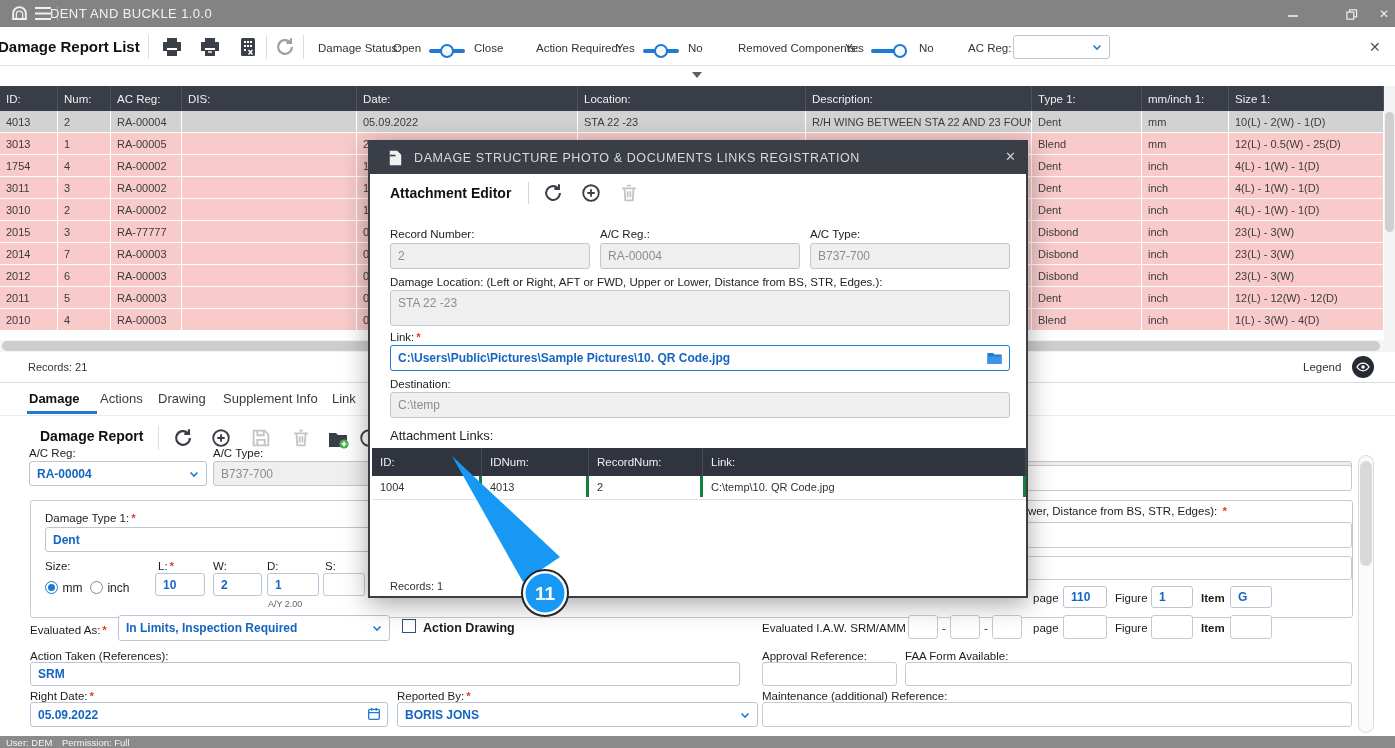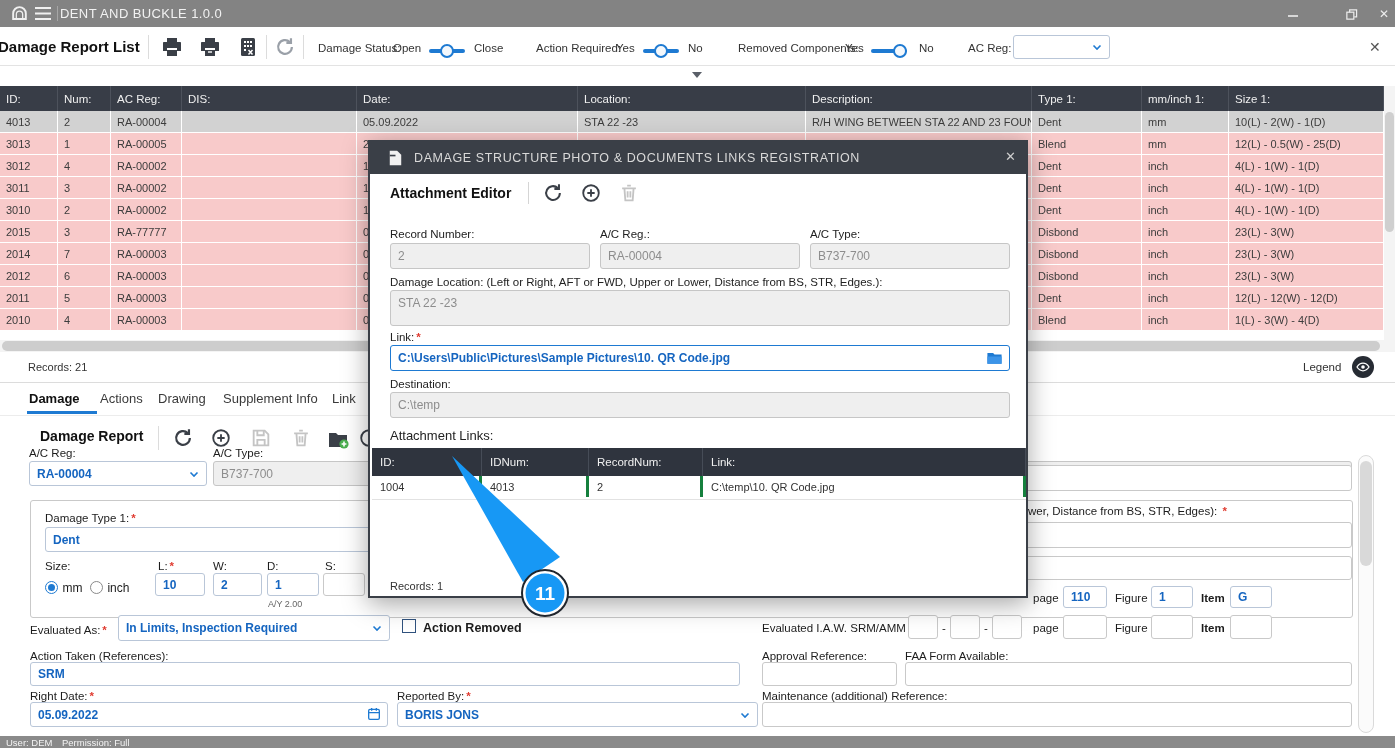--- a/index.html
+++ b/index.html
@@ -14,21 +14,21 @@
   .inp, .dd {
     position:absolute; background:#fff; border:1px solid #b9c6d8; border-radius:3px;
     font-size:12px; display:flex; align-items:center; padding:0 7px; white-space:nowrap; overflow:hidden;
   }
   .inp.empty { border-color:#c9c9c9; }
   .inp.dis { background:#efefef; border-color:#c6c6c6; color:#8d8d8d; }
   .val { color:#1565c0; font-weight:bold; font-size:12px; white-space:nowrap; overflow:hidden; }
   .dd .chev { position:absolute; right:4px; top:50%; margin-top:-8px; }
   
   #titlebar { position:absolute; left:0; top:0; width:1395px; height:27px; background:#838383; }
-  #titlebar .apptitle { position:absolute; left:60px; top:6px; font-size:13px; color:#f2f2f2; letter-spacing:.4px; }
+  #titlebar .apptitle { position:absolute; left:50px; top:6px; font-size:13px; color:#f2f2f2; letter-spacing:.4px; }
   .winbtn { position:absolute; top:4px; width:20px; height:20px; display:flex; align-items:center; justify-content:center; color:#ededed; font-size:12px; }
   .vsep-t { position:absolute; left:57px; top:6px; width:1px; height:15px; background:#a6a6a6; }
   
   #toolbar { position:absolute; left:0; top:27px; width:1395px; height:39px; background:#fff; border-bottom:1px solid #e3e3e3; }
   #toolbar .ttl { position:absolute; left:-2px; top:11px; font-size:15px; font-weight:bold; color:#111; }
   .tsep { position:absolute; top:8px; width:1px; height:24px; background:#dcdcdc; }
   .flbl { position:absolute; top:15px; font-size:11.5px; color:#333; white-space:nowrap; }
   .toggle { position:absolute; top:17px; width:36px; height:14px; }
   .toggle .track { position:absolute; left:0; top:5px; width:36px; height:4px; border-radius:2px; background:#1e7ad2; }
   .toggle .knob { position:absolute; top:0; width:14px; height:14px; border-radius:50%; background:#f4f8fc; border:2px solid #1e7ad2; }
@@ -225,21 +225,21 @@
       <div class="tc c3"></div>
       <div class="tc c4">22</div>
       <div class="tc c5"></div>
       <div class="tc c6"></div>
       <div class="tc c7">Blend</div>
       <div class="tc c8">mm</div>
       <div class="tc c9">12(L) - 0.5(W) - 25(D)</div>
     </div>
 
     <div class="trow">
-      <div class="tc c0">3012</div>
+      <div class="tc c0">1754</div>
       <div class="tc c1">4</div>
       <div class="tc c2">RA-00002</div>
       <div class="tc c3"></div>
       <div class="tc c4">17</div>
       <div class="tc c5"></div>
       <div class="tc c6"></div>
       <div class="tc c7">Dent</div>
       <div class="tc c8">inch</div>
       <div class="tc c9">4(L) - 1(W) - 1(D)</div>
     </div>
@@ -467,21 +467,21 @@
   <span class="lbl" style="left:30px;top:624px"><span>Evaluated As:</span><span class="star">*</span></span>
   <div class="dd" style="left:118px;top:615px;width:272px;height:26px">
     <span class="val">In Limits, Inspection Required</span>
     <span class="chev">
         <svg class="ic" width="16" height="16" viewBox="0 0 16 16">
           <path d="M4.5 6.5L8 10l3.5-3.5" stroke="#1e7ad2" stroke-width="1.6" fill="none"></path>
         </svg>
       </span>
   </div>
   <span class="checkbox" style="left:402px;top:619px"><span class="fill"></span></span>
-  <span class="lbl" style="left:423px;top:621px;font-weight:bold;font-size:12.5px">Action Removed</span>
+  <span class="lbl" style="left:423px;top:621px;font-weight:bold;font-size:12.5px">Action Drawing</span>
 
   <span class="lbl" style="left:762px;top:622px">Evaluated I.A.W. SRM/AMM</span>
   <div class="inp empty" style="left:908px;top:615px;width:30px;height:24px"></div>
   <span class="lbl" style="left:942px;top:622px">-</span>
   <div class="inp empty" style="left:950px;top:615px;width:30px;height:24px"></div>
   <span class="lbl" style="left:984px;top:622px">-</span>
   <div class="inp empty" style="left:992px;top:615px;width:30px;height:24px"></div>
   <span class="lbl" style="left:1033px;top:622px">page</span>
   <div class="inp empty" style="left:1063px;top:615px;width:44px;height:24px"></div>
   <span class="lbl" style="left:1115px;top:622px">Figure</span>

